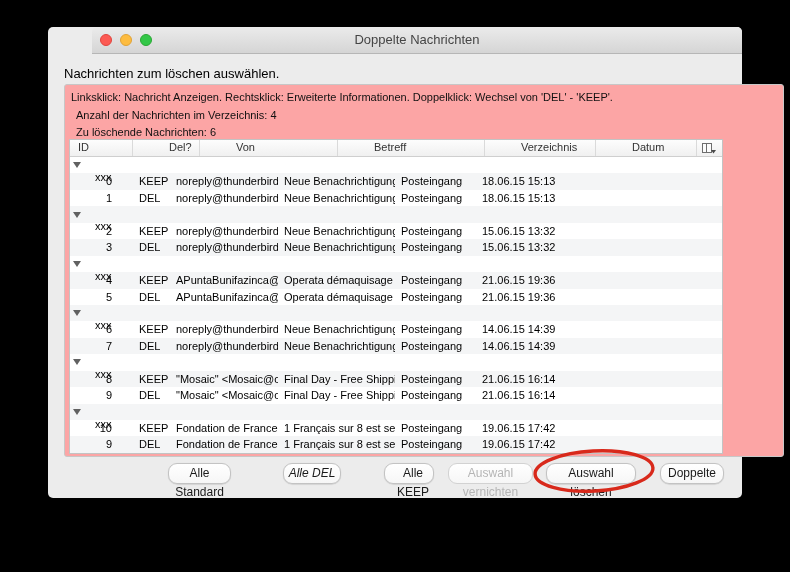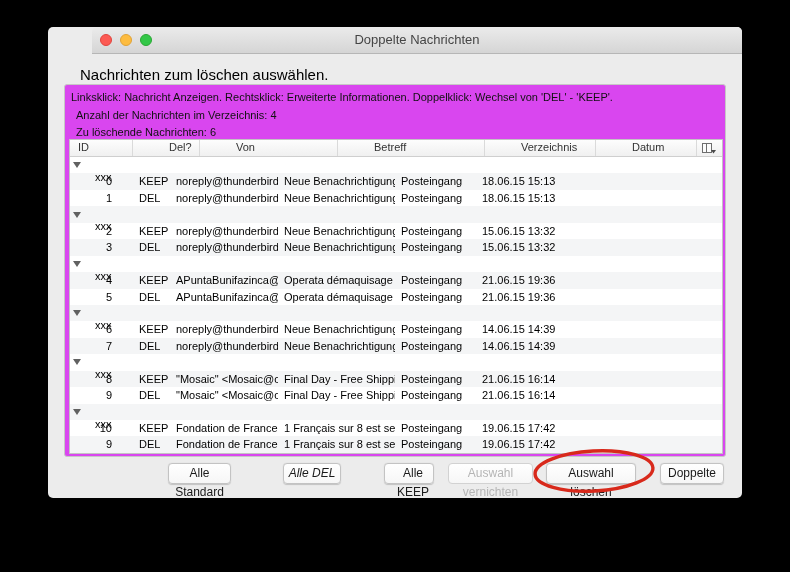--- a/index.html
+++ b/index.html
@@ -24,24 +24,24 @@
   .title{
     position:absolute;left:0;right:0;top:0;height:26px;line-height:26px;
     text-align:center;font-size:13px;color:#454545;
   }
   .lights{position:absolute;left:8px;top:7px;display:flex;gap:8px;}
   .light{width:12px;height:12px;border-radius:50%;display:inline-block;box-sizing:border-box;}
   .light.red{background:#fc5a53;border:1px solid #e1443d;}
   .light.yellow{background:#fdbc40;border:1px solid #e0a337;}
   .light.green{background:#33c748;border:1px solid #2aa834;}
   
-  .heading{position:absolute;left:16px;top:39px;font-size:15px;color:#000;margin-left:16px;}
+  .heading{position:absolute;left:16px;top:39px;font-size:13px;color:#000;}
   .groupbox{
-    position:absolute;left:16px;top:57px;width:662px;height:373px;
-    box-sizing:border-box;border:1px solid #c7c7c7;border-radius:3px;background:#d946ef;
+    position:absolute;left:16px;top:57px;width:720px;height:373px;
+    box-sizing:border-box;border:1px solid #c7c7c7;border-radius:3px;background:#fca5a5;
   }
   .instructions{position:absolute;left:6px;top:6px;font-size:11px;color:#111;white-space:nowrap;}
   .countline1{position:absolute;left:11px;top:24px;font-size:11px;color:#111;}
   .countline2{position:absolute;left:11px;top:41px;font-size:11px;color:#111;}
   
   .tree{
     position:absolute;left:4px;top:54px;width:654px;height:315px;
     box-sizing:border-box;border:1px solid #c3c3c3;background:#fff;overflow:hidden;
   }
   .thead{
@@ -70,21 +70,21 @@
   .tri{
     width:0;height:0;align-self:center;
     border-left:4.5px solid transparent;border-right:4.5px solid transparent;
     border-top:6px solid #616161;margin-right:14px;
   }
   .grouplabel{white-space:nowrap;margin-top:12px;}
   
   .btn{
     position:absolute;top:436px;height:21px;box-sizing:border-box;
     background:linear-gradient(#ffffff,#f6f6f6);
-    border:1px solid #c3c3c3;border-radius:4px;
+    border:1px solid #c3c3c3;border-radius:9px;
     font-size:12px;color:#1a1a1a;text-align:center;line-height:19px;
     box-shadow:0 0.5px 1px rgba(0,0,0,.18);
     font-family:inherit;padding:0;
   }
   .btn:disabled,.btn.disabled{color:#b5b5b5;border-color:#d2d2d2;box-shadow:none;}
   .b1{left:120px;width:63px;}
   .b2{left:235px;width:58px;font-style:italic;}
   .b3{left:336px;width:50px;padding-left:8px;}
   .b4{left:400px;width:85px;}
   .b5{left:498px;width:90px;}

